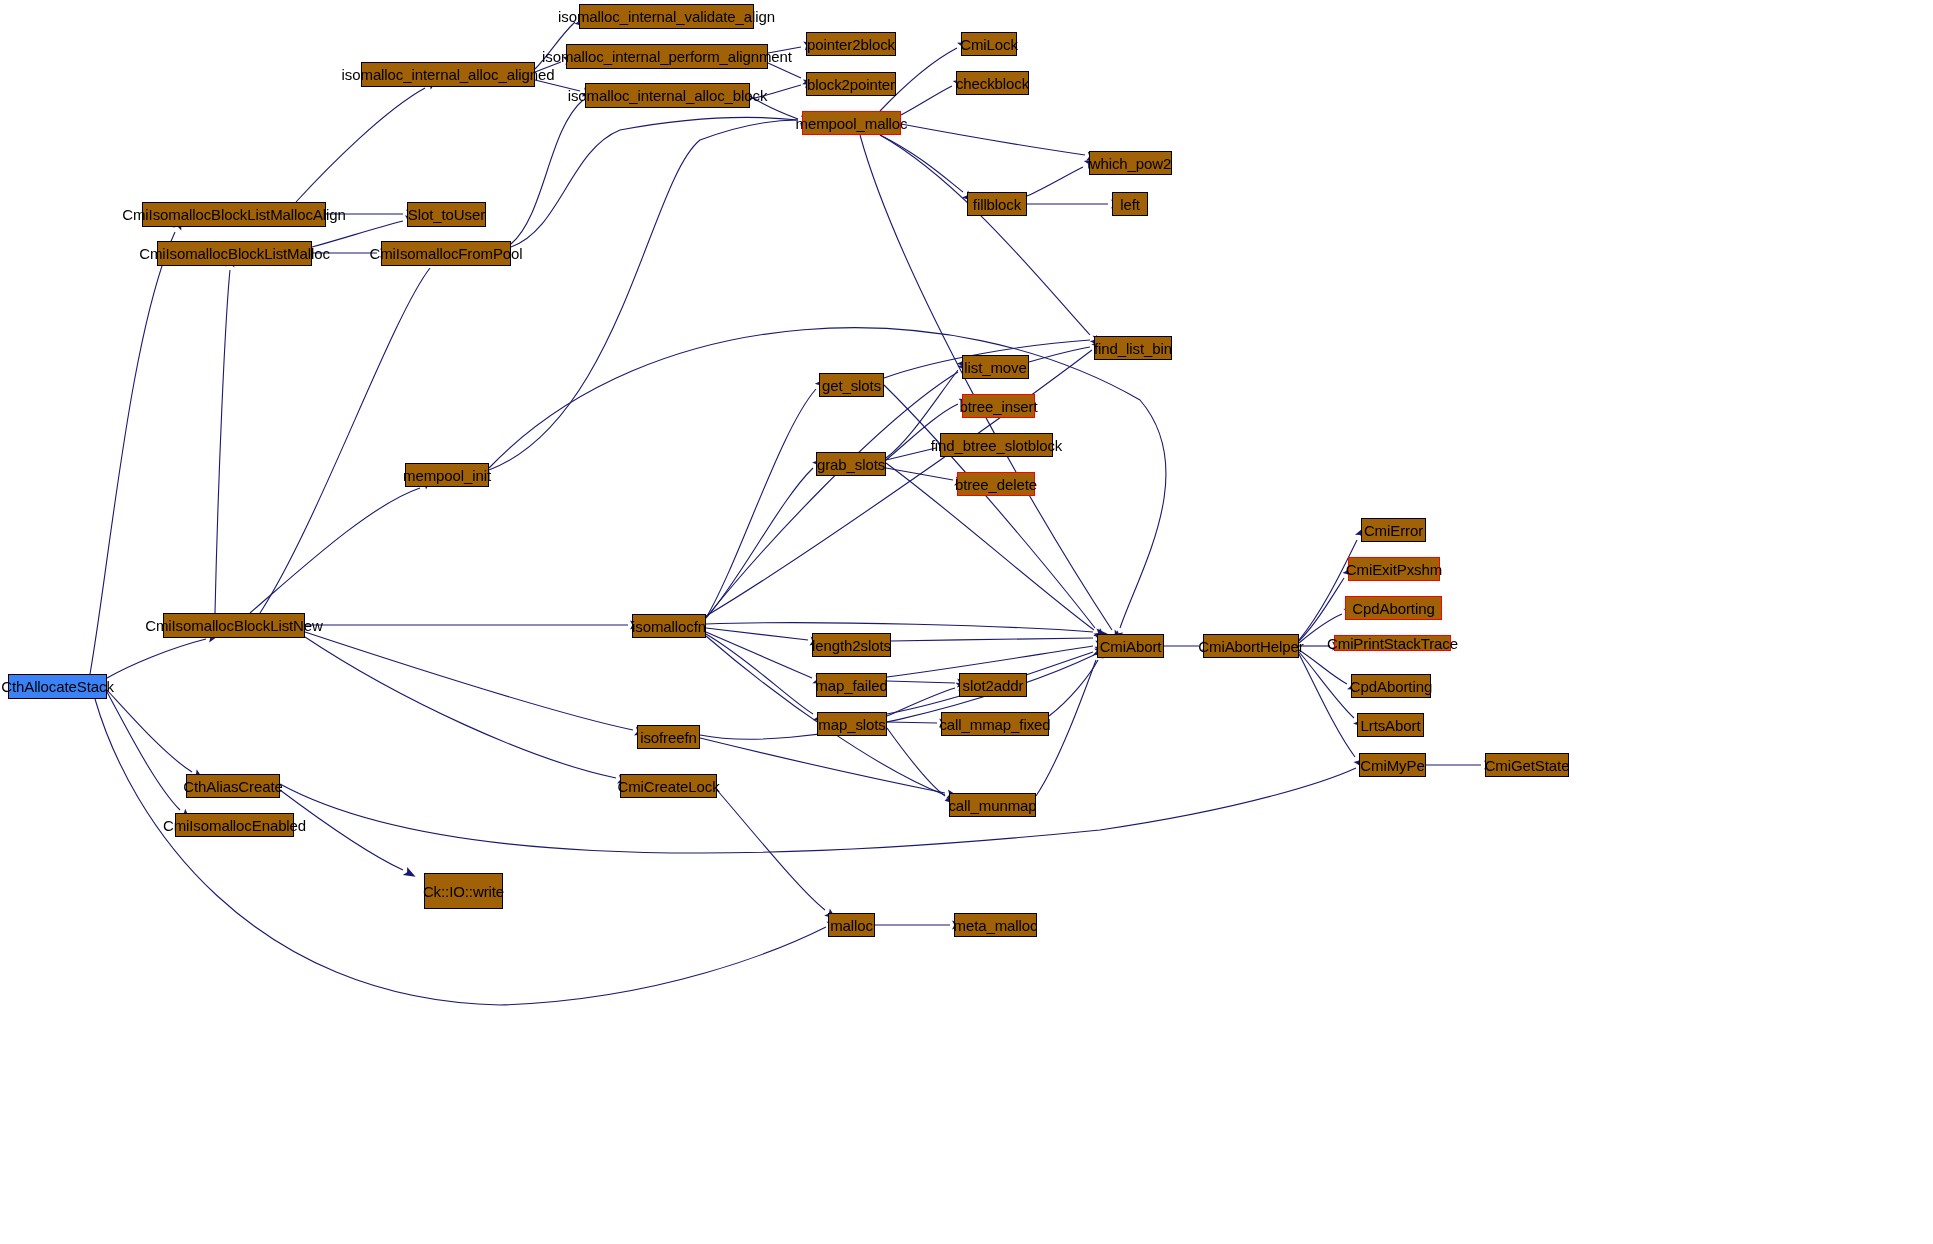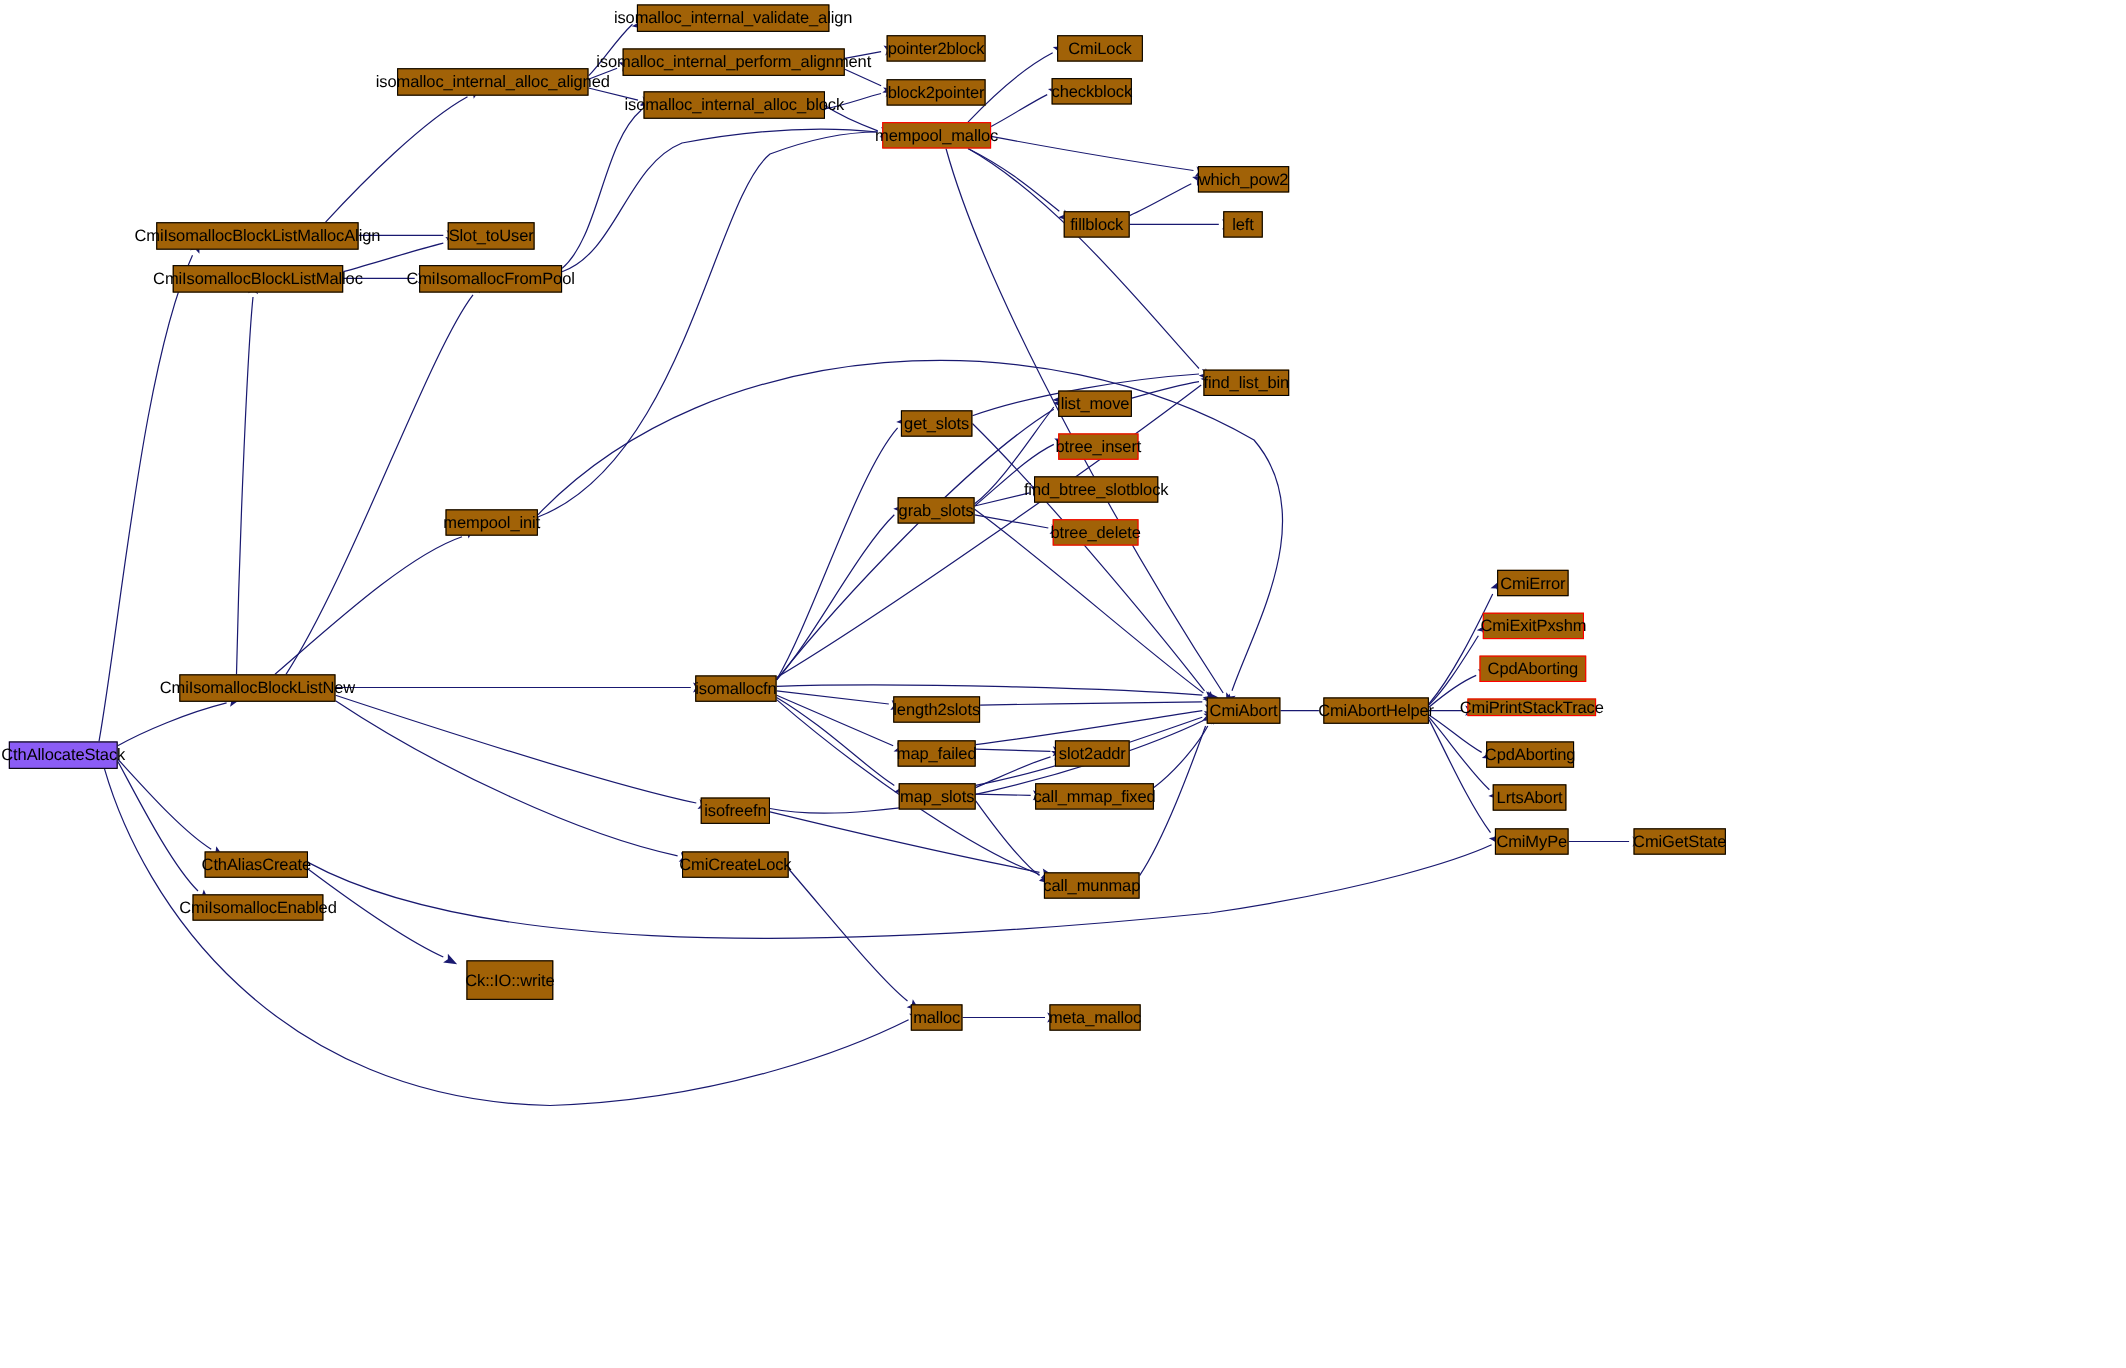--- a/index.html
+++ b/index.html
@@ -30,21 +30,21 @@
     justify-content: center;
     border: 1px solid #000000;
     background: #a16207;
     color: #000000;
     font-size: 15px;
     line-height: 1;
     white-space: nowrap;
     letter-spacing: -0.1px;
   }
   .node.red { border-color: #ff0000; }
-  .node.root { background: #8b5cf6; border-color: #000000; }
+  .node.root { background: #3b82f6; border-color: #000000; }
 </style>
 </head>
 <body>
 
 <div id="canvas">
   <svg id="edge-layer" width="1933" height="1244" viewBox="0 0 1933 1244">
       <path d="M535,69 C548,56 560,36 575,22" fill="none" stroke="#191970" stroke-width="1.1"></path>
       <polygon points="0,-4.6 12,0 0,4.6 2.4,0" fill="#191970" transform="translate(577,20) rotate(35)"></polygon>
       <path d="M535,72 L561,62" fill="none" stroke="#191970" stroke-width="1.1"></path>
       <polygon points="0,-4.6 12,0 0,4.6 2.4,0" fill="#191970" transform="translate(564,61) rotate(340)"></polygon>
@@ -195,21 +195,21 @@
       <path d="M489,468 C650,300 950,290 1140,400 C1200,470 1140,570 1120,628" fill="none" stroke="#191970" stroke-width="1.1"></path>
       <polygon points="0,-4.6 12,0 0,4.6 2.4,0" fill="#191970" transform="translate(1119,631) rotate(110)"></polygon>
     </svg>
   <div id="node-layer">
       <div class="node" style="left: 579px; top: 4px; width: 175px; height: 25px;">isomalloc_internal_validate_align</div>
       <div class="node" style="left: 566px; top: 44px; width: 202px; height: 25px;">isomalloc_internal_perform_alignment</div>
       <div class="node" style="left: 361px; top: 62px; width: 174px; height: 25px;">isomalloc_internal_alloc_aligned</div>
       <div class="node" style="left: 585px; top: 83px; width: 165px; height: 25px;">isomalloc_internal_alloc_block</div>
       <div class="node" style="left: 806px; top: 32px; width: 90px; height: 24px;">pointer2block</div>
       <div class="node" style="left: 806px; top: 72px; width: 90px; height: 24px;">block2pointer</div>
-      <div class="node" style="left: 961px; top: 32px; width: 78px; height: 24px;">CmiLock</div>
+      <div class="node" style="left: 961px; top: 32px; width: 56px; height: 24px;">CmiLock</div>
       <div class="node" style="left: 956px; top: 71px; width: 73px; height: 24px;">checkblock</div>
       <div class="node red" style="left: 802px; top: 111px; width: 99px; height: 24px;">mempool_malloc</div>
       <div class="node" style="left: 1089px; top: 151px; width: 83px; height: 24px;">which_pow2</div>
       <div class="node" style="left: 967px; top: 192px; width: 60px; height: 24px;">fillblock</div>
       <div class="node" style="left: 1112px; top: 192px; width: 36px; height: 24px;">left</div>
       <div class="node" style="left: 142px; top: 202px; width: 184px; height: 25px;">CmiIsomallocBlockListMallocAlign</div>
       <div class="node" style="left: 407px; top: 202px; width: 79px; height: 25px;">Slot_toUser</div>
       <div class="node" style="left: 157px; top: 241px; width: 155px; height: 25px;">CmiIsomallocBlockListMalloc</div>
       <div class="node" style="left: 381px; top: 241px; width: 130px; height: 25px;">CmiIsomallocFromPool</div>
       <div class="node" style="left: 1094px; top: 336px; width: 78px; height: 24px;">find_list_bin</div>

